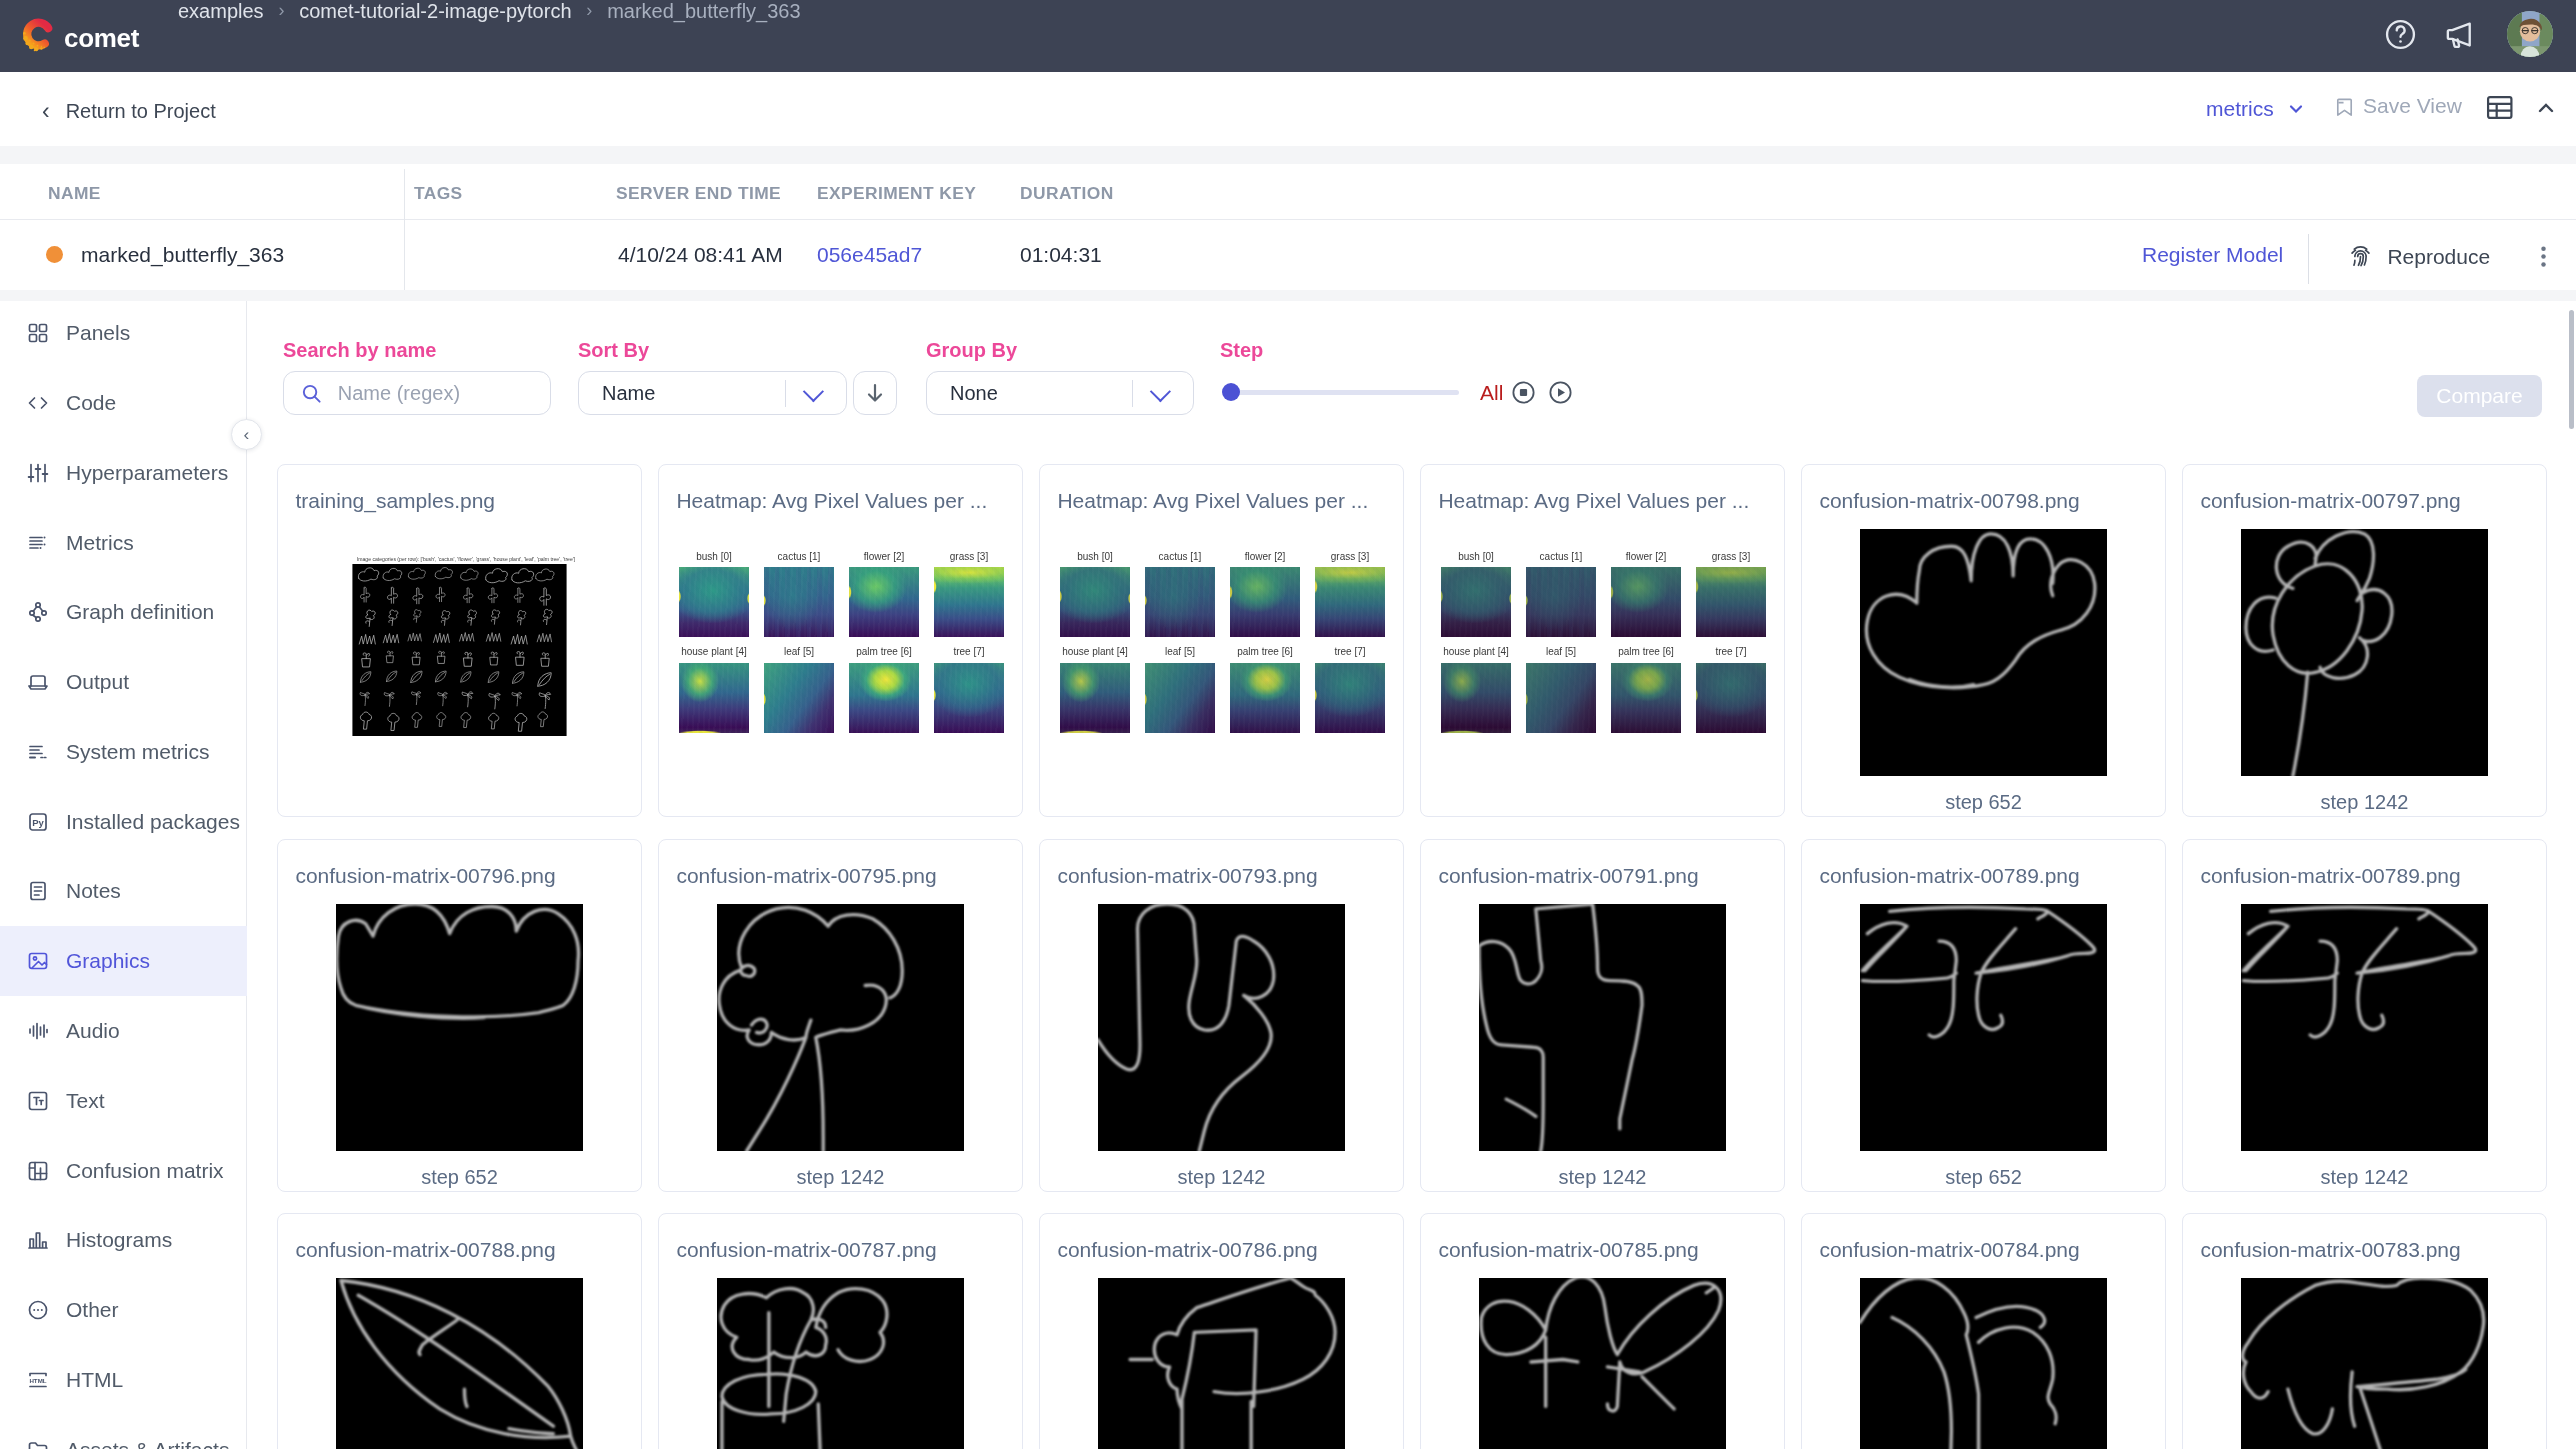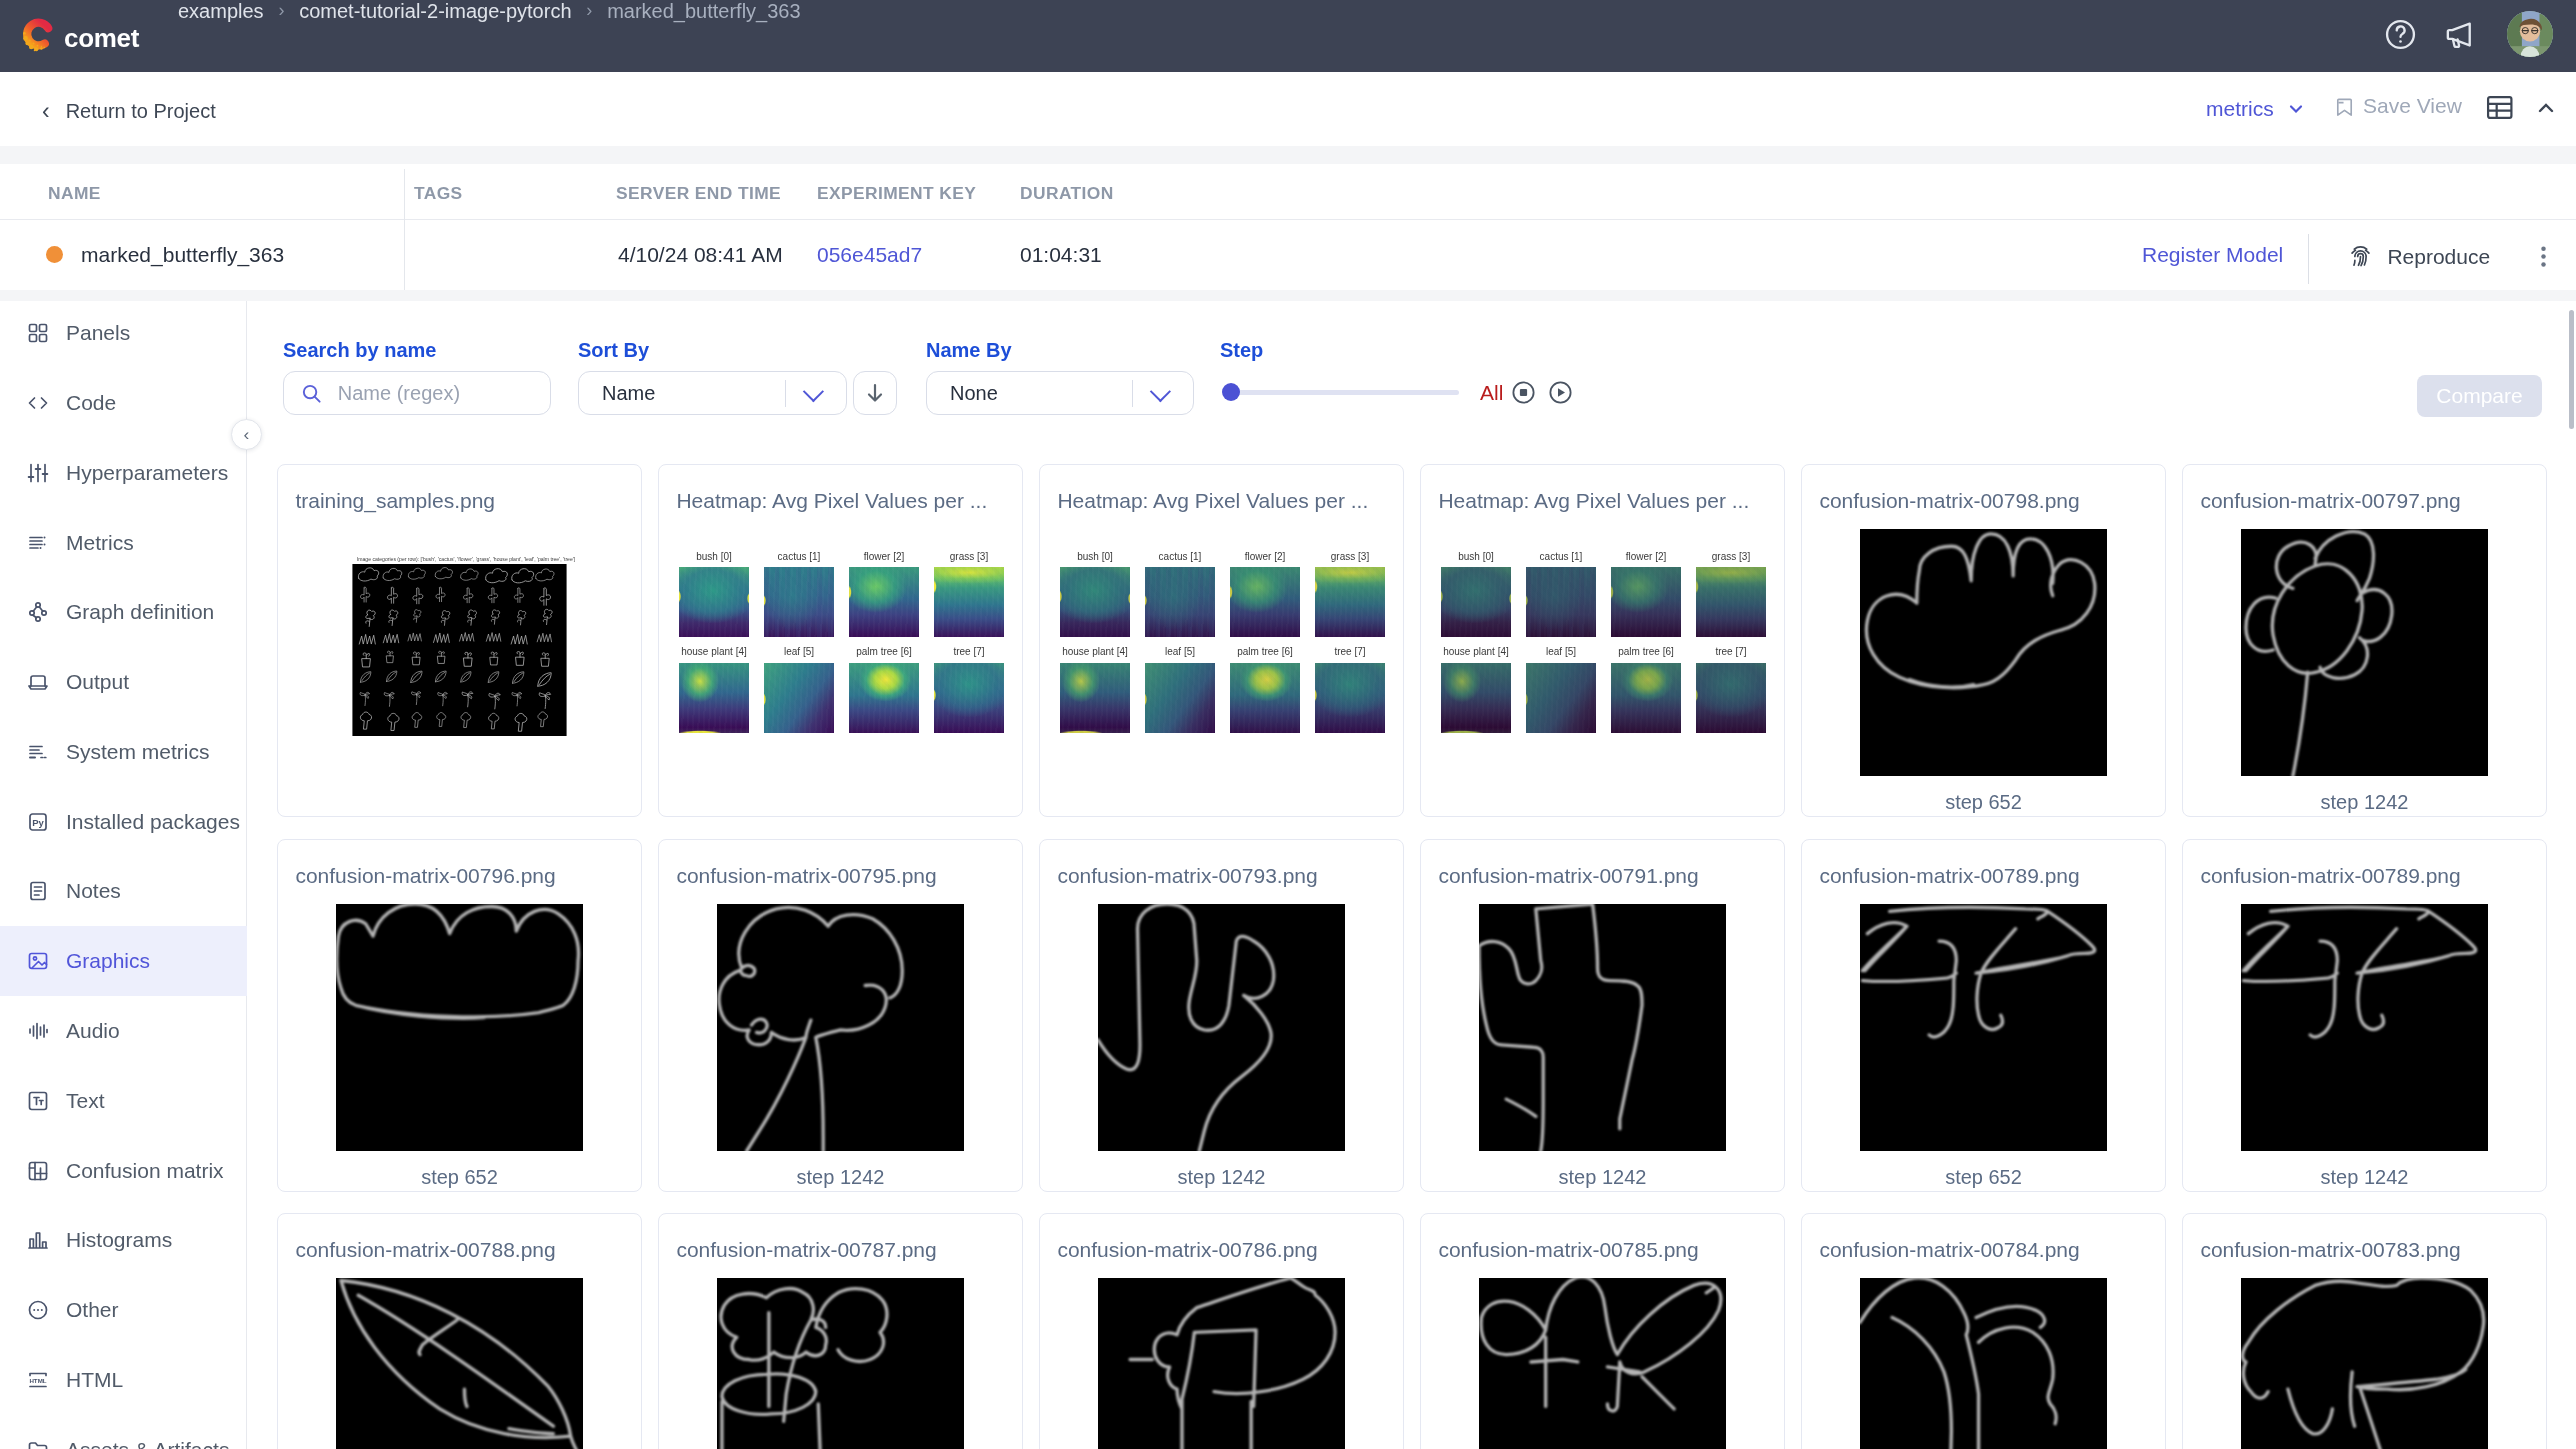--- a/index.html
+++ b/index.html
@@ -35,21 +35,21 @@
 
 .side{position:absolute;left:0;top:301px;width:247px;height:1148px;background:#fff;border-right:0.7px solid #e7e9ee}
 .sitem{position:absolute;left:0;width:247px;height:70px;display:flex;align-items:center;color:#515b69;font-size:21px}
 .sitem .sic{width:24px;height:24px;margin-left:26px;margin-right:16px;flex:none}
 .sitem.sel{background:#edeffc;color:#5155d9}
 .collapse{position:absolute;left:231px;top:419px;width:31px;height:31px;border-radius:50%;background:#fff;
  border:0.7px solid #e3e6ec;box-shadow:0 0.7px 4px rgba(40,50,70,.12);color:#5d6878;font-size:17.4px;
  display:flex;align-items:center;justify-content:center;z-index:5}
 
 .main{position:absolute;left:248px;top:301px;width:2328px;height:1148px;background:#fff}
-.clabel{position:absolute;top:38px;font-size:20px;font-weight:700;color:#1d4ed8}
+.clabel{position:absolute;top:38px;font-size:20px;font-weight:700;color:#ec4899}
 .inp{position:absolute;top:70px;height:44px;border:1.3px solid #d9dde8;border-radius:12px;background:#fff;
  display:flex;align-items:center;font-size:20px;color:#28303e}
 .ph{color:#9aa2b2}
 .selbox .divider{position:absolute;right:60px;top:8px;width:0.7px;height:27px;background:#d9dde8}
 .chevdn{width:14.8px;height:14.8px;border-right:2px solid #4f56d6;border-bottom:2px solid #4f56d6;
  transform:rotate(45deg);position:absolute;right:25.5px;top:12px}
 .slider-track{position:absolute;left:978px;top:89px;width:233px;height:4.7px;border-radius:2.7px;background:#dfe2f2}
 .slider-knob{position:absolute;left:974px;top:82px;width:18px;height:18px;border-radius:50%;background:#4b51d4}
 .allt{position:absolute;left:1232px;top:80px;font-size:21px;color:#b91c1c}
 .cbtn{position:absolute;left:2169px;top:74px;width:125px;height:42px;border-radius:8px;background:#dce0ed;
@@ -364,21 +364,21 @@
         <path d="M3.5 7 a2 2 0 0 1 2-2 h4 l2 2.5 h7 a2 2 0 0 1 2 2 V17 a2 2 0 0 1 -2 2 h-13 a2 2 0 0 1 -2-2 Z"></path>
       </svg>
       <span>Assets &amp; Artifacts</span>
     </div>
 </div>
 <div class="collapse">‹</div>
 
 <div class="main">
 <div class="clabel" style="left:35px">Search by name</div>
 <div class="clabel" style="left:330px">Sort By</div>
-<div class="clabel" style="left:678px">Name By</div>
+<div class="clabel" style="left:678px">Group By</div>
 <div class="clabel" style="left:972px">Step</div>
 <div class="inp" style="left:35px;width:268px">
       <span style="margin-left:16px;display:flex">
         <svg width="23" height="23" viewBox="0 0 24 24" fill="none" stroke="#5b61d9" stroke-width="2">
           <circle cx="10.5" cy="10.5" r="6.5"></circle>
           <path d="M15.5 15.5 L20.5 20.5" stroke-linecap="round"></path>
         </svg>
       </span>
       <span class="ph" style="margin-left:14.8px">Name (regex)</span>
     </div>

